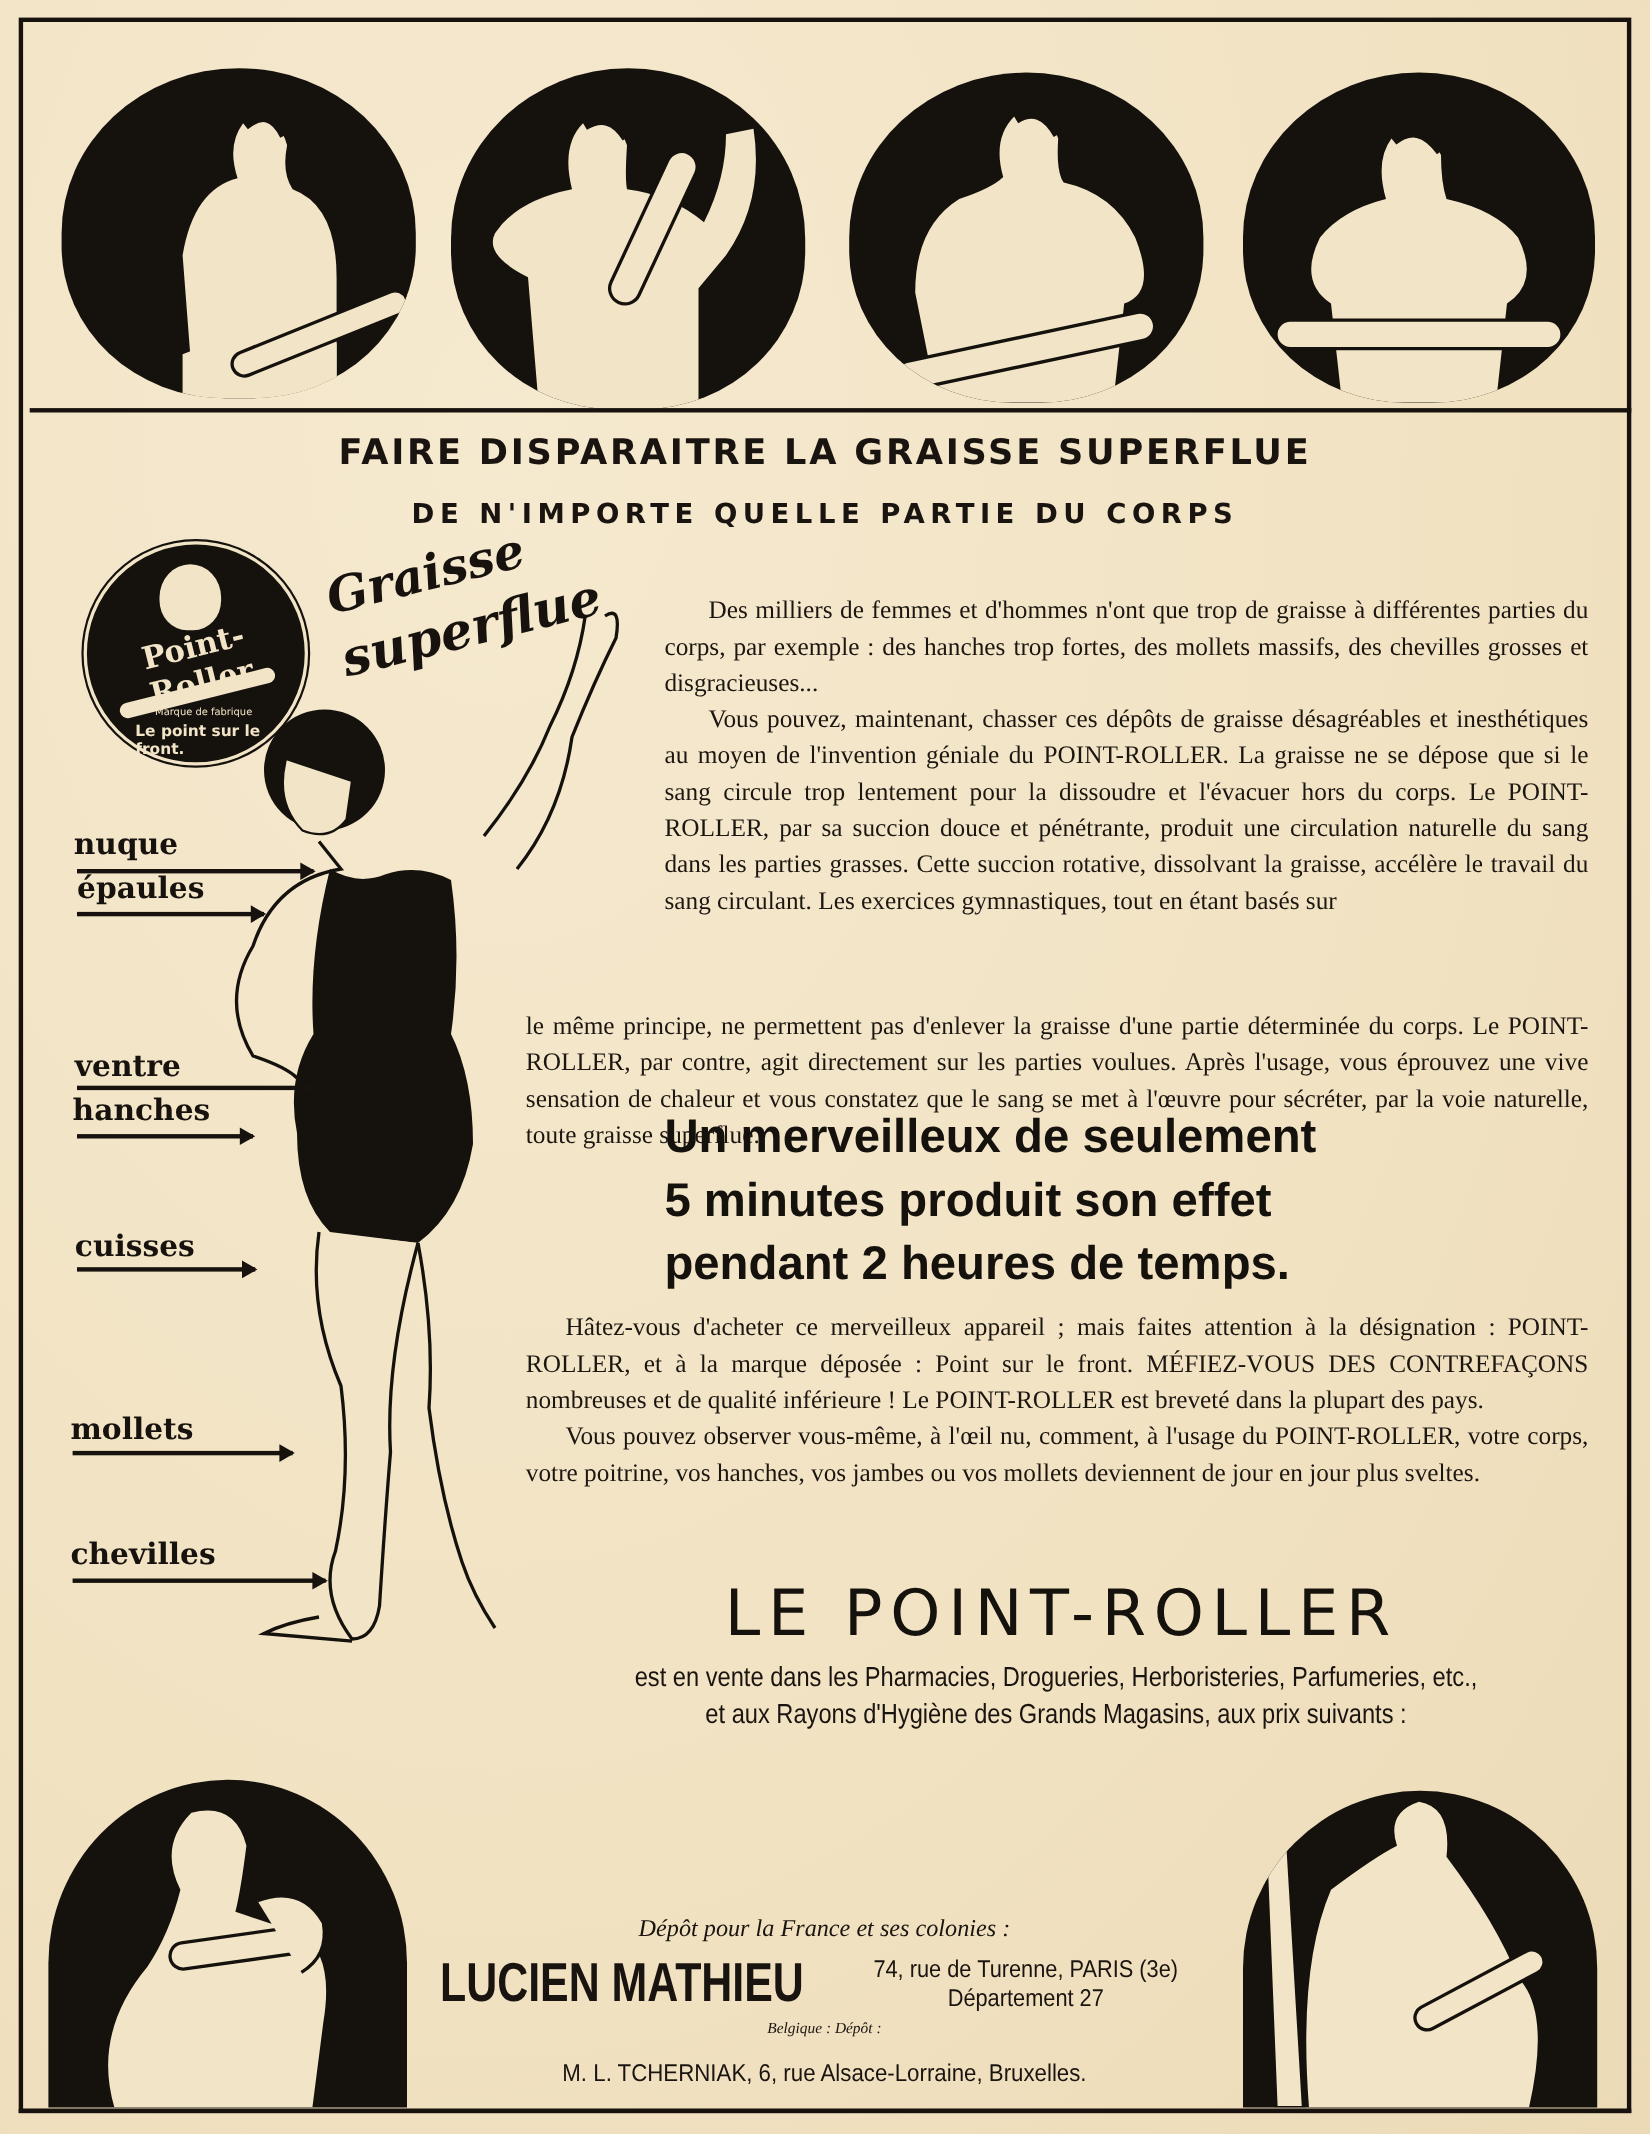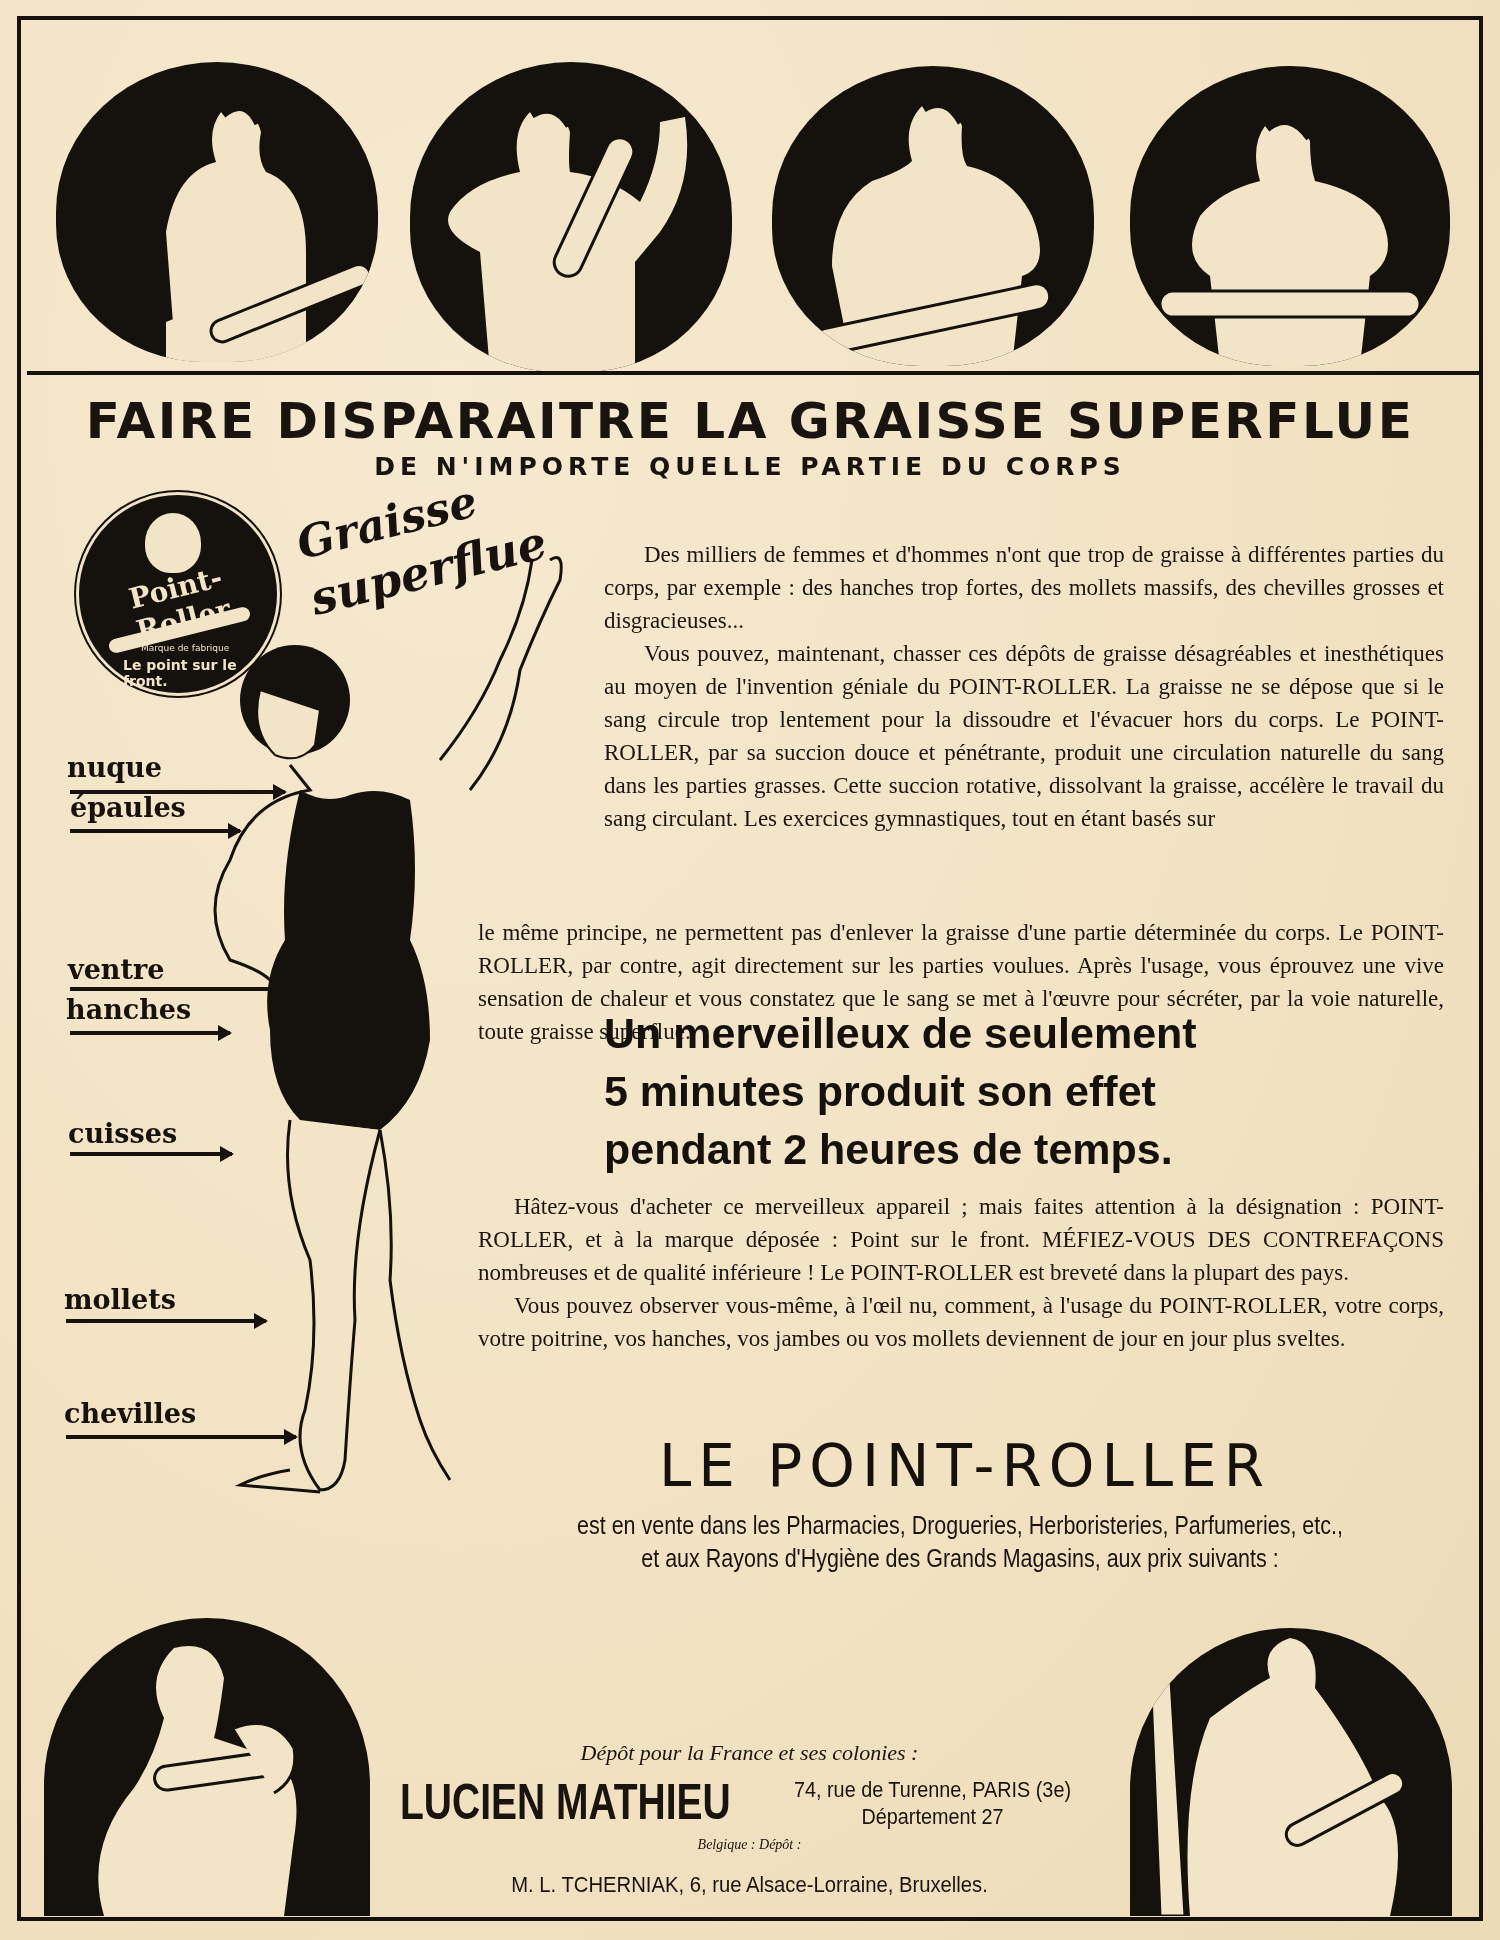--- a/index.html
+++ b/index.html
@@ -3,21 +3,21 @@
 <meta charset="utf-8">
 <style>
   html,body{margin:0;padding:0;}
   body{width:1500px;height:1940px;background:#f2e4c6;position:relative;overflow:hidden;color:#1a1410;font-family:"Liberation Serif",serif;}
   .page{position:absolute;left:0;top:0;width:1500px;height:1940px;background:
     radial-gradient(ellipse at 30% 20%, #f5e9cf 0%, #f1e2c2 60%, #ecdab6 100%);}
   .frame{position:absolute;left:17px;top:16px;width:1466px;height:1905px;border:4px solid #17120e;box-sizing:border-box;}
   .rule{position:absolute;height:4px;background:#17120e;}
   .circle{position:absolute;border-radius:50%;background:#15110d;overflow:hidden;}
   .circle svg{position:absolute;left:0;top:0;width:100%;height:100%;}
-  .h1{position:absolute;left:60px;width:1380px;top:392px;text-align:center;font-family:"DejaVu Sans",sans-serif;font-weight:bold;font-size:50px;letter-spacing:2.5px;white-space:nowrap;}
+  .h1{position:absolute;left:60px;width:1380px;top:392px;text-align:center;font-family:"DejaVu Sans",sans-serif;font-weight:bold;font-size:32px;letter-spacing:2.5px;white-space:nowrap;}
   .h2{position:absolute;left:60px;width:1380px;top:452px;text-align:center;font-family:"DejaVu Sans",sans-serif;font-weight:bold;font-size:25px;letter-spacing:5px;white-space:nowrap;}
   .logo{position:absolute;left:76px;top:492px;width:198px;height:198px;border-radius:50%;background:#15110d;border:3px solid #f2e4c6;box-shadow:0 0 0 2px #15110d;}
   .logo .brand{position:absolute;left:18px;top:76px;width:165px;text-align:center;color:#f2e4c6;font-family:"DejaVu Serif",serif;font-weight:bold;font-size:28px;transform:rotate(-14deg);}
   .logo .mark1{position:absolute;left:62px;top:148px;color:#f2e4c6;font-size:9px;font-family:"DejaVu Sans",sans-serif;}
   .logo .mark2{position:absolute;left:44px;top:162px;color:#f2e4c6;font-size:14px;font-family:"DejaVu Sans",sans-serif;font-weight:bold;}
   .logo .face{position:absolute;left:66px;top:18px;width:56px;height:60px;border-radius:50% 50% 45% 45%;background:#f2e4c6;}
   .logo .roller{position:absolute;left:28px;top:128px;width:145px;height:14px;border-radius:7px;background:#f2e4c6;transform:rotate(-14deg);}
   .script{position:absolute;font-family:"DejaVu Serif",serif;font-weight:bold;font-style:italic;color:#17120e;transform:rotate(-14deg);transform-origin:left bottom;white-space:nowrap;}
   .label{position:absolute;font-family:"DejaVu Serif",serif;font-weight:bold;font-size:27px;color:#17120e;}
   .arrow{position:absolute;height:4px;background:#17120e;}

